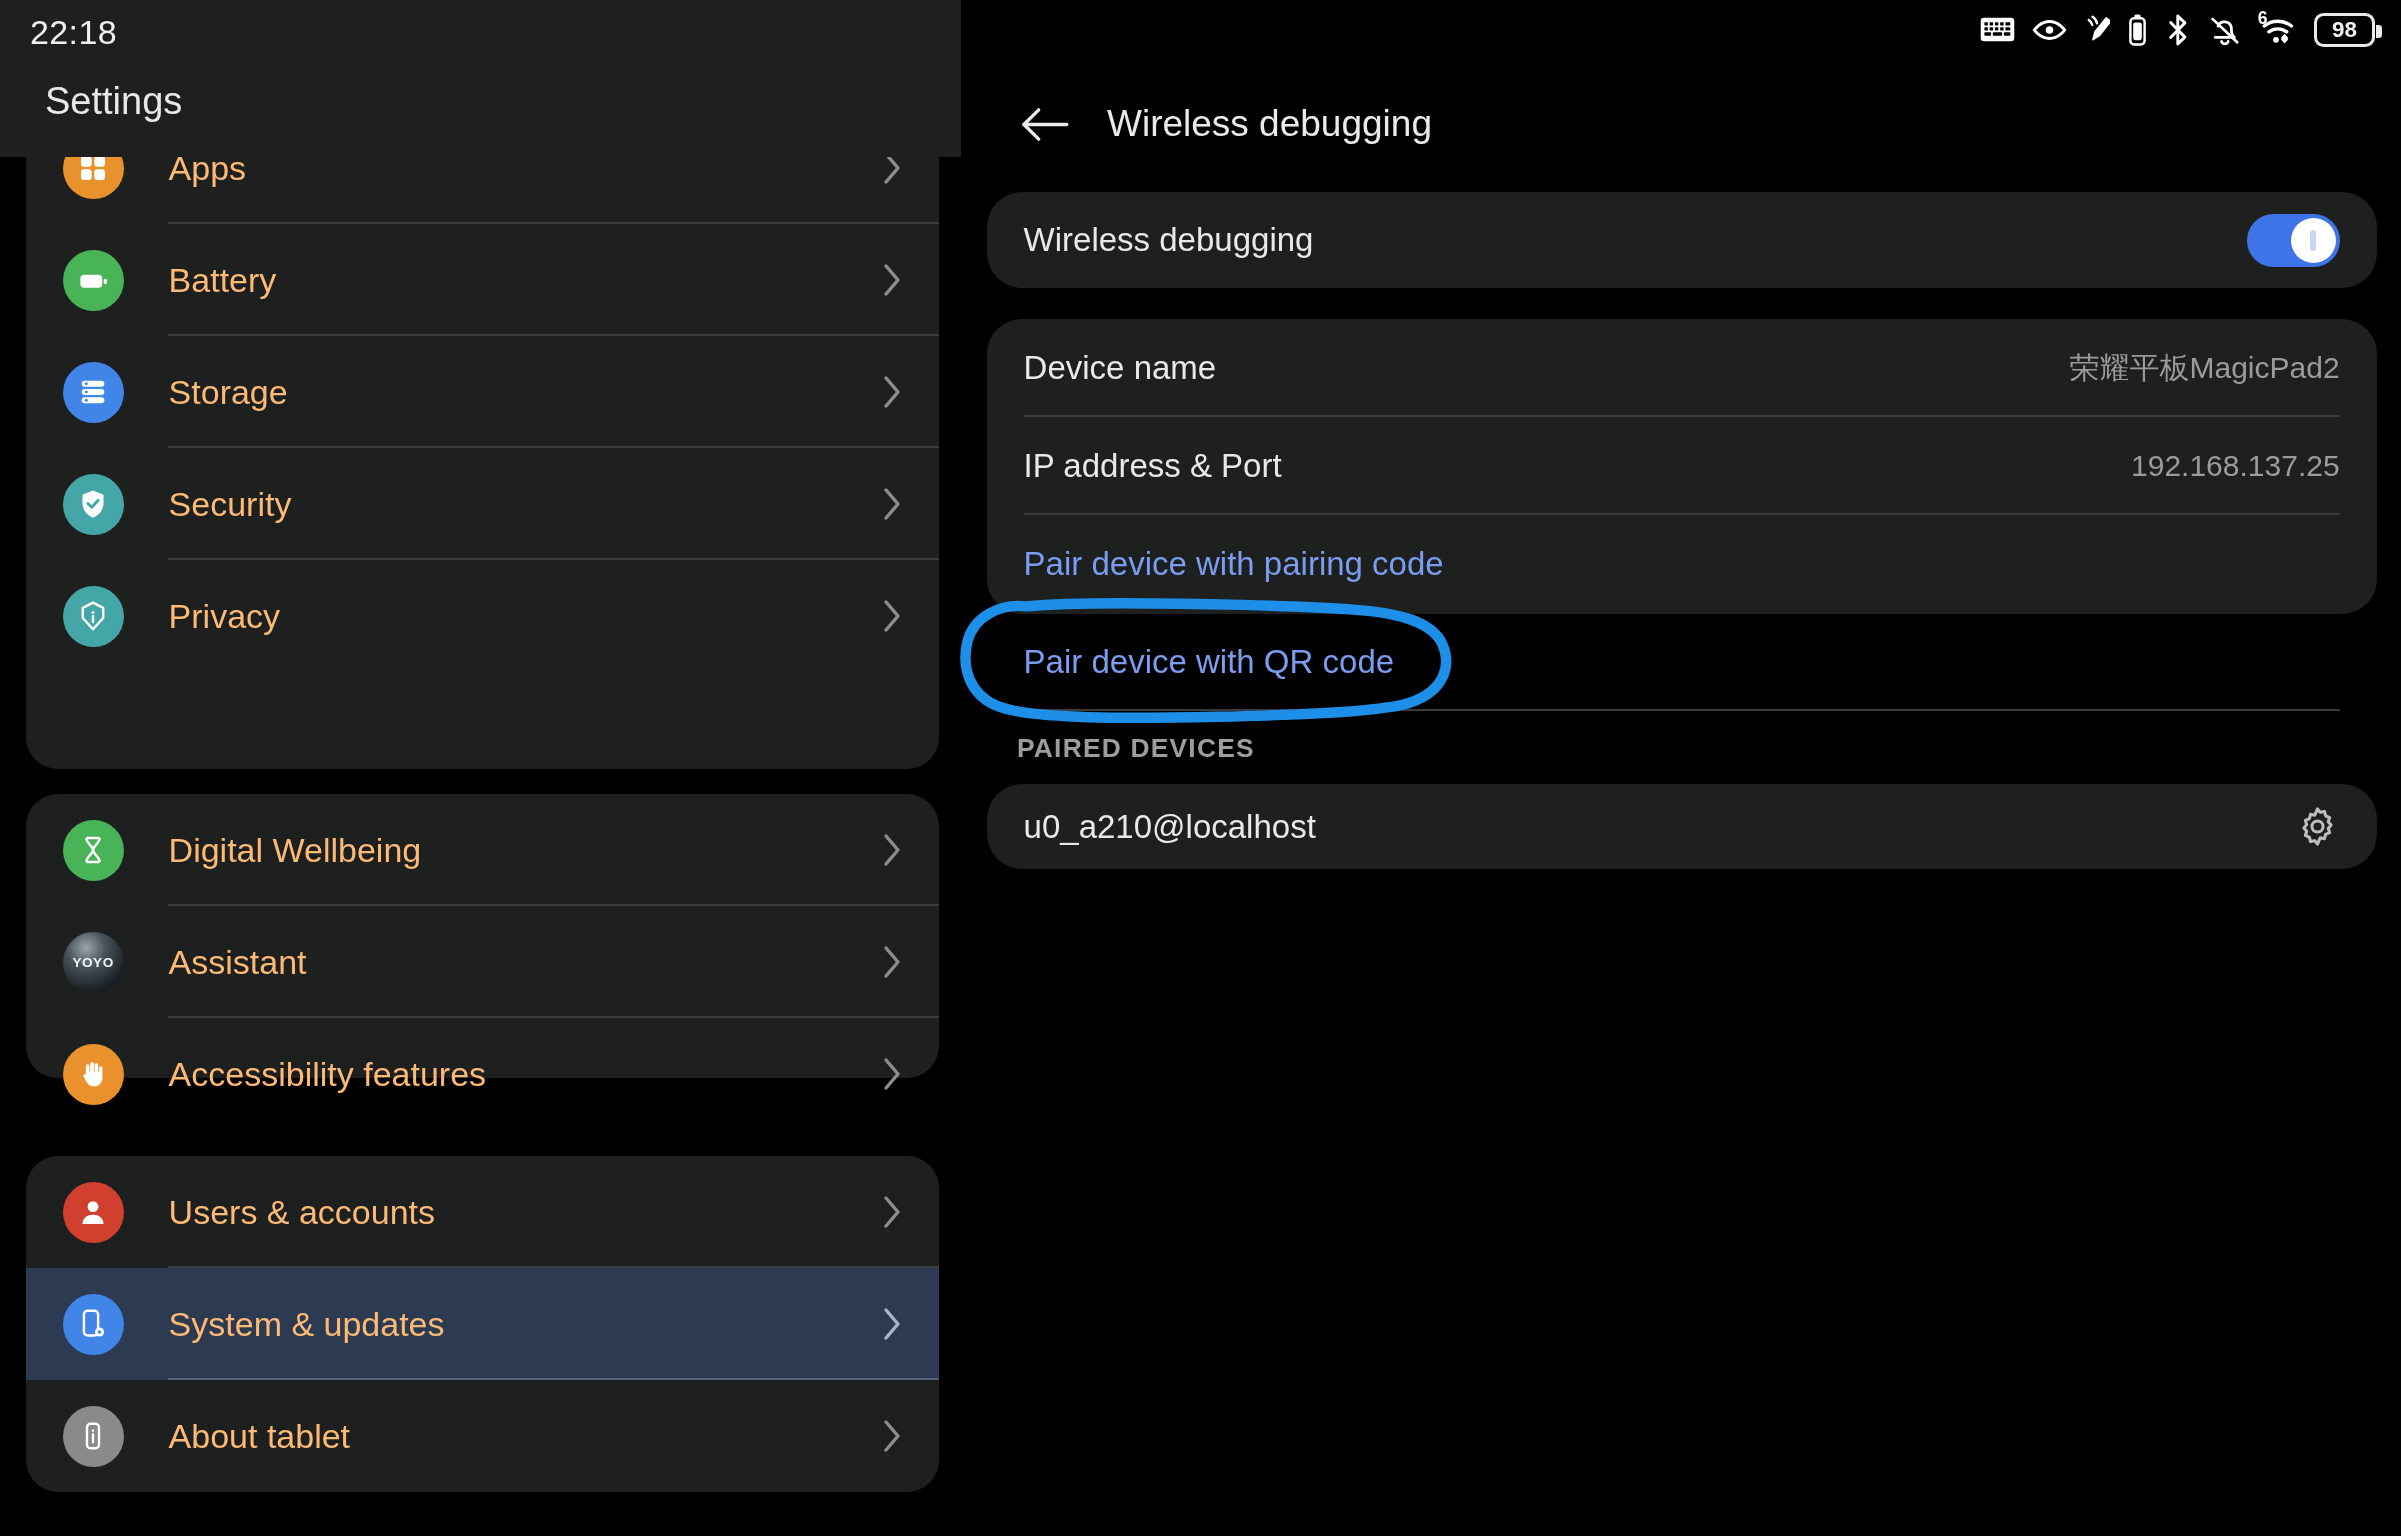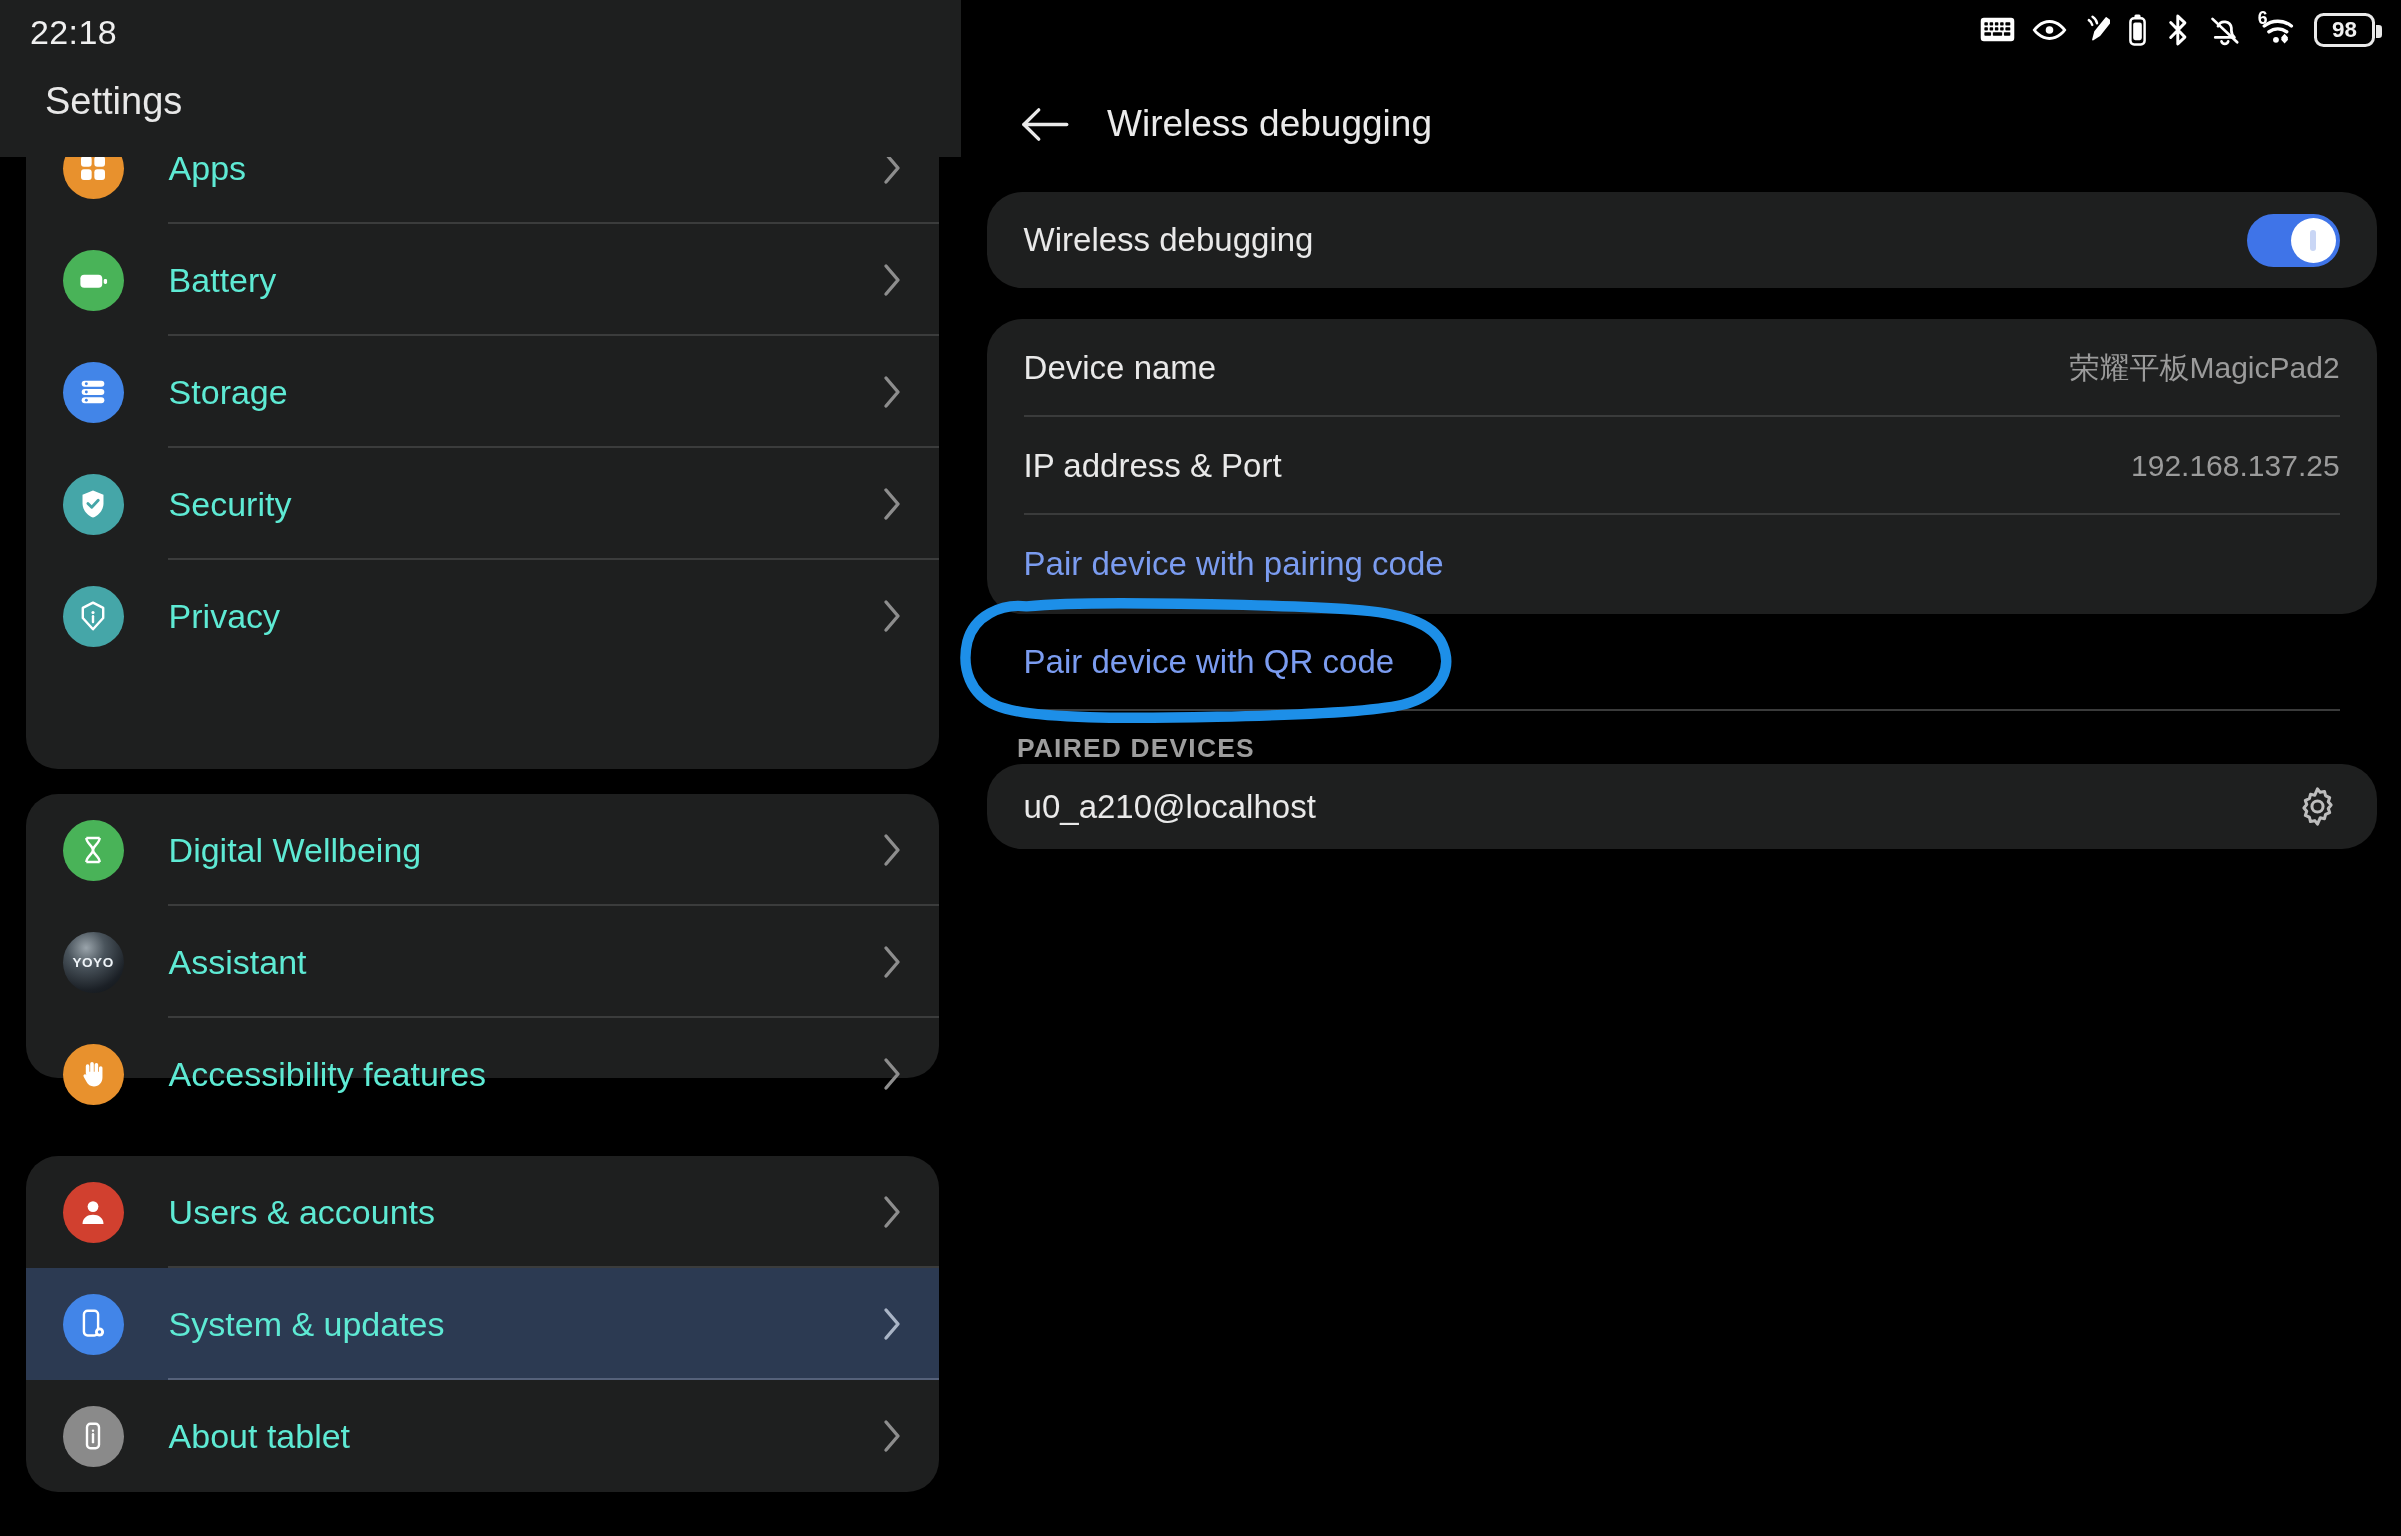--- a/index.html
+++ b/index.html
@@ -45,21 +45,21 @@
   .srow .divider {
     position: absolute; left: 142px; right: 0px; bottom: 0; height: 1.6px;
     background: #3b3c3c;
   }
   .ic {
     width: 61px; height: 61px; border-radius: 50%;
     display: flex; align-items: center; justify-content: center;
     flex: 0 0 61px; margin-right: 45px;
   }
   .ic svg { display: block; }
-  .slabel { font-size: 34px; color: #5eead4; font-weight: 400; white-space: nowrap; }
+  .slabel { font-size: 34px; color: #fdba74; font-weight: 400; white-space: nowrap; }
   .chev {
     position: absolute; right: 35px; top: 50%; transform: translateY(-50%);
     width: 24px; height: 40px;
   }
   .chev svg { display: block; }
 
   
   .detail {
     position: absolute; left: 961px; top: 0; width: 1441px; height: 1537px;
     background: #000;
@@ -459,21 +459,21 @@
         <span class="dlink">Pair device with pairing code</span>
       </div>
       <div class="drow">
         <span class="dlink">Pair device with QR code</span>
         <div class="divider"></div>
       </div>
     </div>
 
     <div class="section-label" style="top:733px;">PAIRED DEVICES</div>
 
-    <div class="card" style="top:764px; height:85px;">
+    <div class="card" style="top:784px; height:85px;">
       <div class="drow" style="height:85px;">
         <span class="dkey">u0_a210@localhost</span>
         <span class="gear-btn">
           <svg width="43" height="43" viewBox="0 0 24 24" fill="none" stroke="#bdbdbd" stroke-width="1.7" stroke-linejoin="round">
             <path d="M12 2.2l1.5 1.9 2.4-.5.6 2.4 2.3 1-.8 2.3 1.6 1.9-1.6 1.9.8 2.3-2.3 1-.6 2.4-2.4-.5L12 21.8l-1.5-1.9-2.4.5-.6-2.4-2.3-1 .8-2.3-1.6-1.9 1.6-1.9-.8-2.3 2.3-1 .6-2.4 2.4.5z"></path>
             <circle cx="12" cy="12" r="3.1"></circle>
           </svg>
         </span>
       </div>
     </div>

